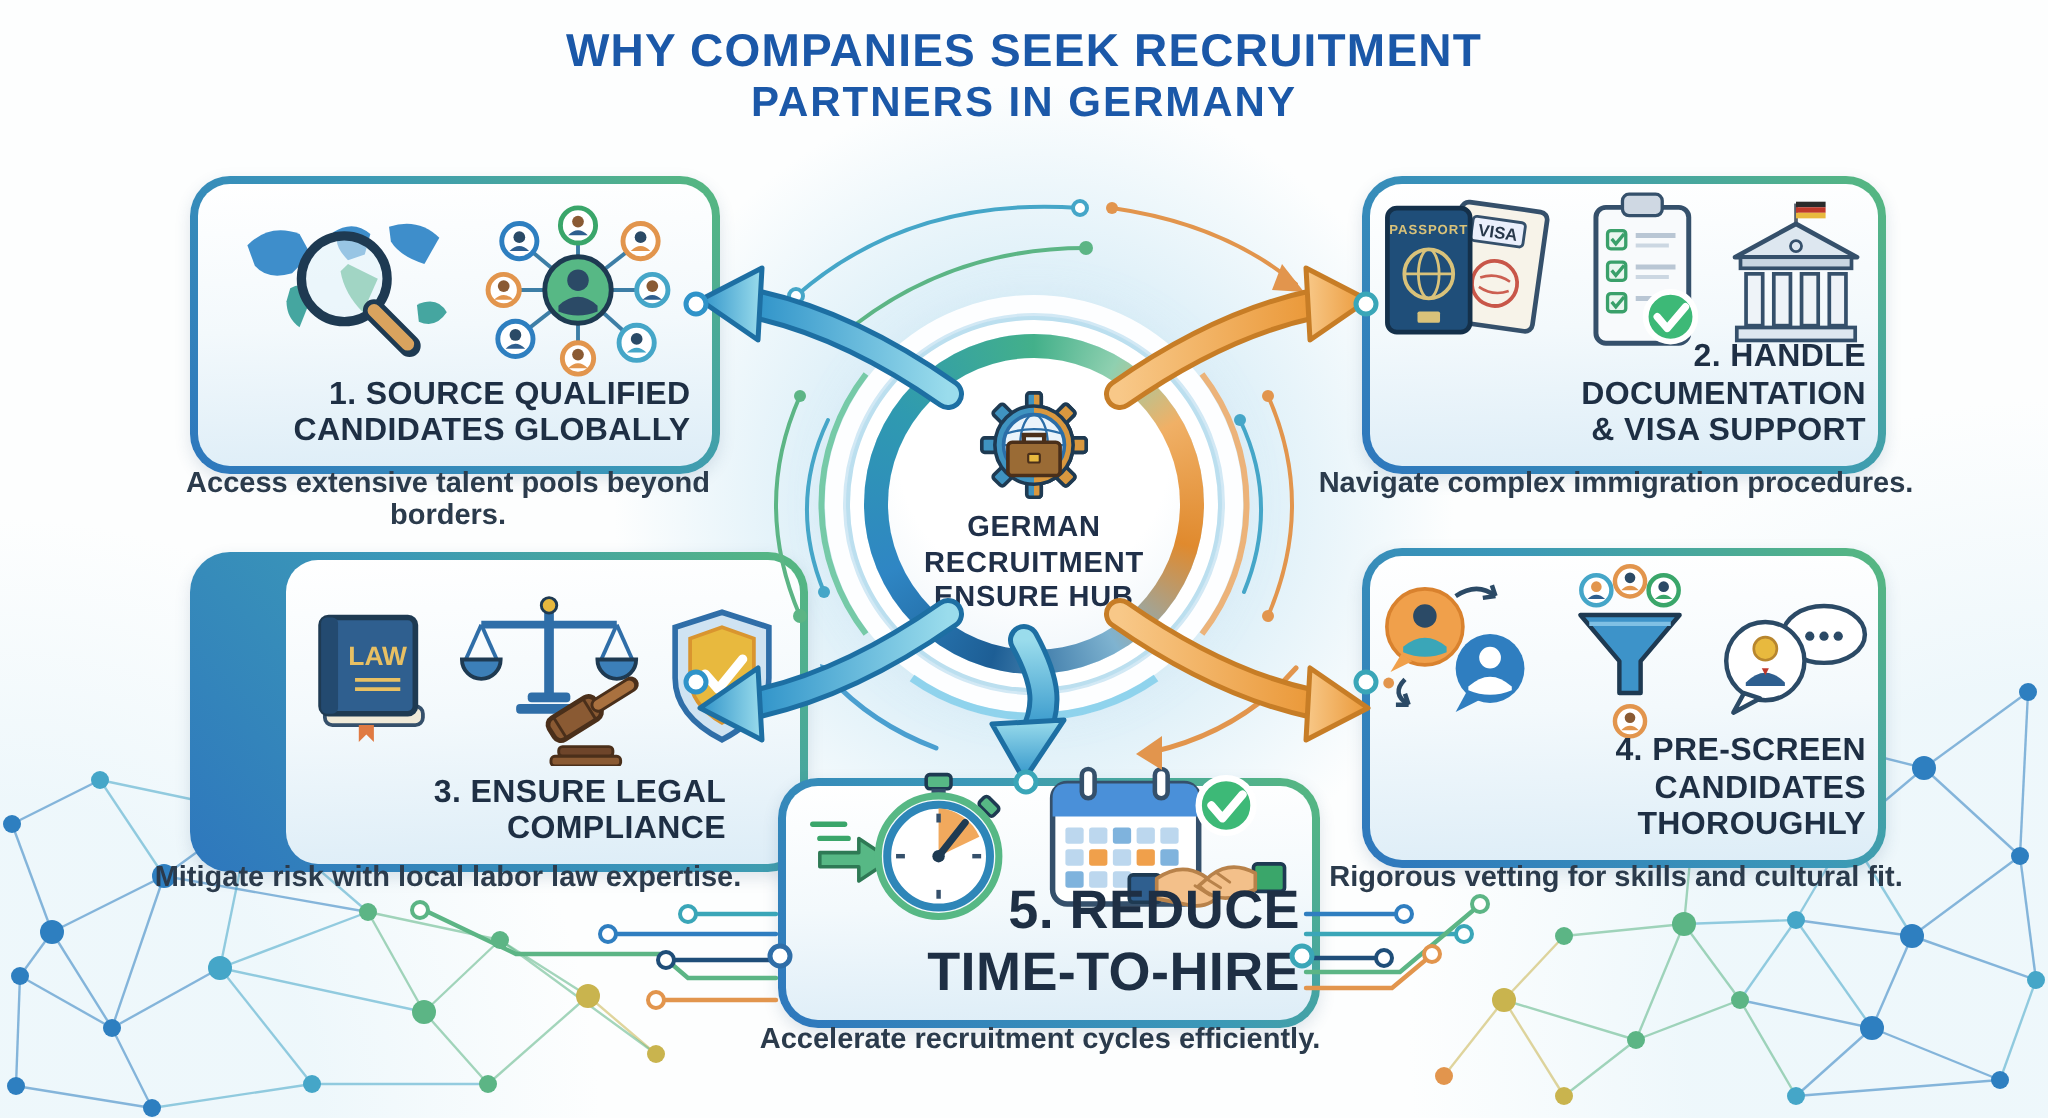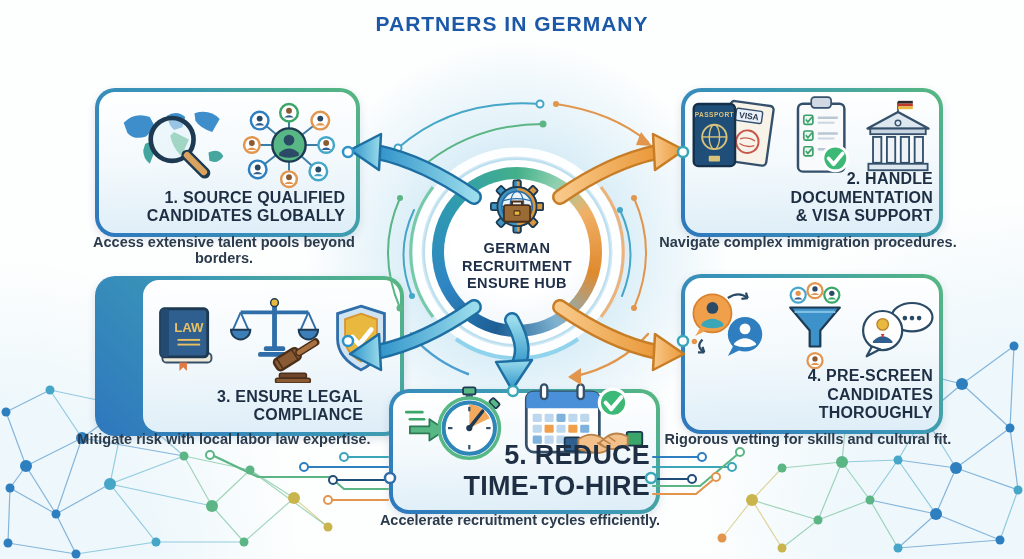--- a/index.html
+++ b/index.html
@@ -34,21 +34,21 @@
   #cap1{left:64px;top:234px;}
   #cap2{left:648px;top:234px;}
   #cap3{left:64px;top:431px;}
   #cap4{left:648px;top:431px;}
   #cap5{left:360px;top:512px;}
   .hub{position:absolute;left:432px;top:167px;width:170px;height:170px;border-radius:50%;z-index:2;
     background:conic-gradient(from 0deg,#43b08a 0deg,#8fd0b0 30deg,#f0b066 60deg,#e08a2e 105deg,#7fb3d0 150deg,#1d5e95 195deg,#2f86c4 245deg,#2f9ab0 305deg,#43b08a 360deg);
     box-shadow:0 0 0 7px #ffffff,0 0 0 9px rgba(150,205,230,.35),0 0 22px 16px rgba(150,200,230,.28);}
   .hub-inner{position:absolute;inset:12px;border-radius:50%;
     background:radial-gradient(circle at 50% 32%,#ffffff 0 55%,#eaf3f9 100%);
-    display:flex;flex-direction:column;align-items:center;}
+    display:flex;flex-direction:column;align-items:center;justify-content:center;}
   .hub-text{text-align:center;color:#203049;font-weight:bold;font-size:14.5px;line-height:1.22;letter-spacing:.4px;margin-top:3px;}
   svg text{font-family:"Liberation Sans",sans-serif;}
   .mesh-svg{position:absolute;inset:0;z-index:0;pointer-events:none;}
   .deco-svg{position:absolute;inset:0;z-index:3;pointer-events:none;}
 </style>
 </head>
 <body>
 
 <div class="stage">
 
@@ -153,20 +153,21 @@
         <circle cx="782" cy="548" r="4.5" fill="#c9b44e"></circle>
         <circle cx="752" cy="500" r="6" fill="#c9b44e"></circle>
         <circle cx="722" cy="538" r="4.5" fill="#e2954d"></circle>
         <circle cx="782" cy="468" r="4.5" fill="#5cb585"></circle>
         <circle cx="906" cy="370" r="4.5" fill="#45a6c8"></circle>
         <circle cx="846" cy="420" r="4.5" fill="#45a6c8"></circle>
       </g>
   </svg>
 
   <div class="title">
+    <div class="t1">WHY COMPANIES SEEK RECRUITMENT</div>
     <div class="t2">PARTNERS IN GERMANY</div>
   </div>
 
   <div class="card" id="box1">
     <div class="card-inner">
       <div class="icons-row">
         <svg width="112" height="82" viewBox="0 0 120 88">
           <path d="M6,20 Q18,8 34,14 L40,25 L30,35 Q17,39 10,31 Z" fill="#3e8ecb"></path>
           <path d="M29,43 Q38,38 40,49 L34,64 Q27,59 27,50 Z" fill="#45a6a0"></path>
           <path d="M52,13 Q63,6 72,14 L69,25 L60,28 Q54,22 54,17 Z" fill="#3e8ecb"></path>

